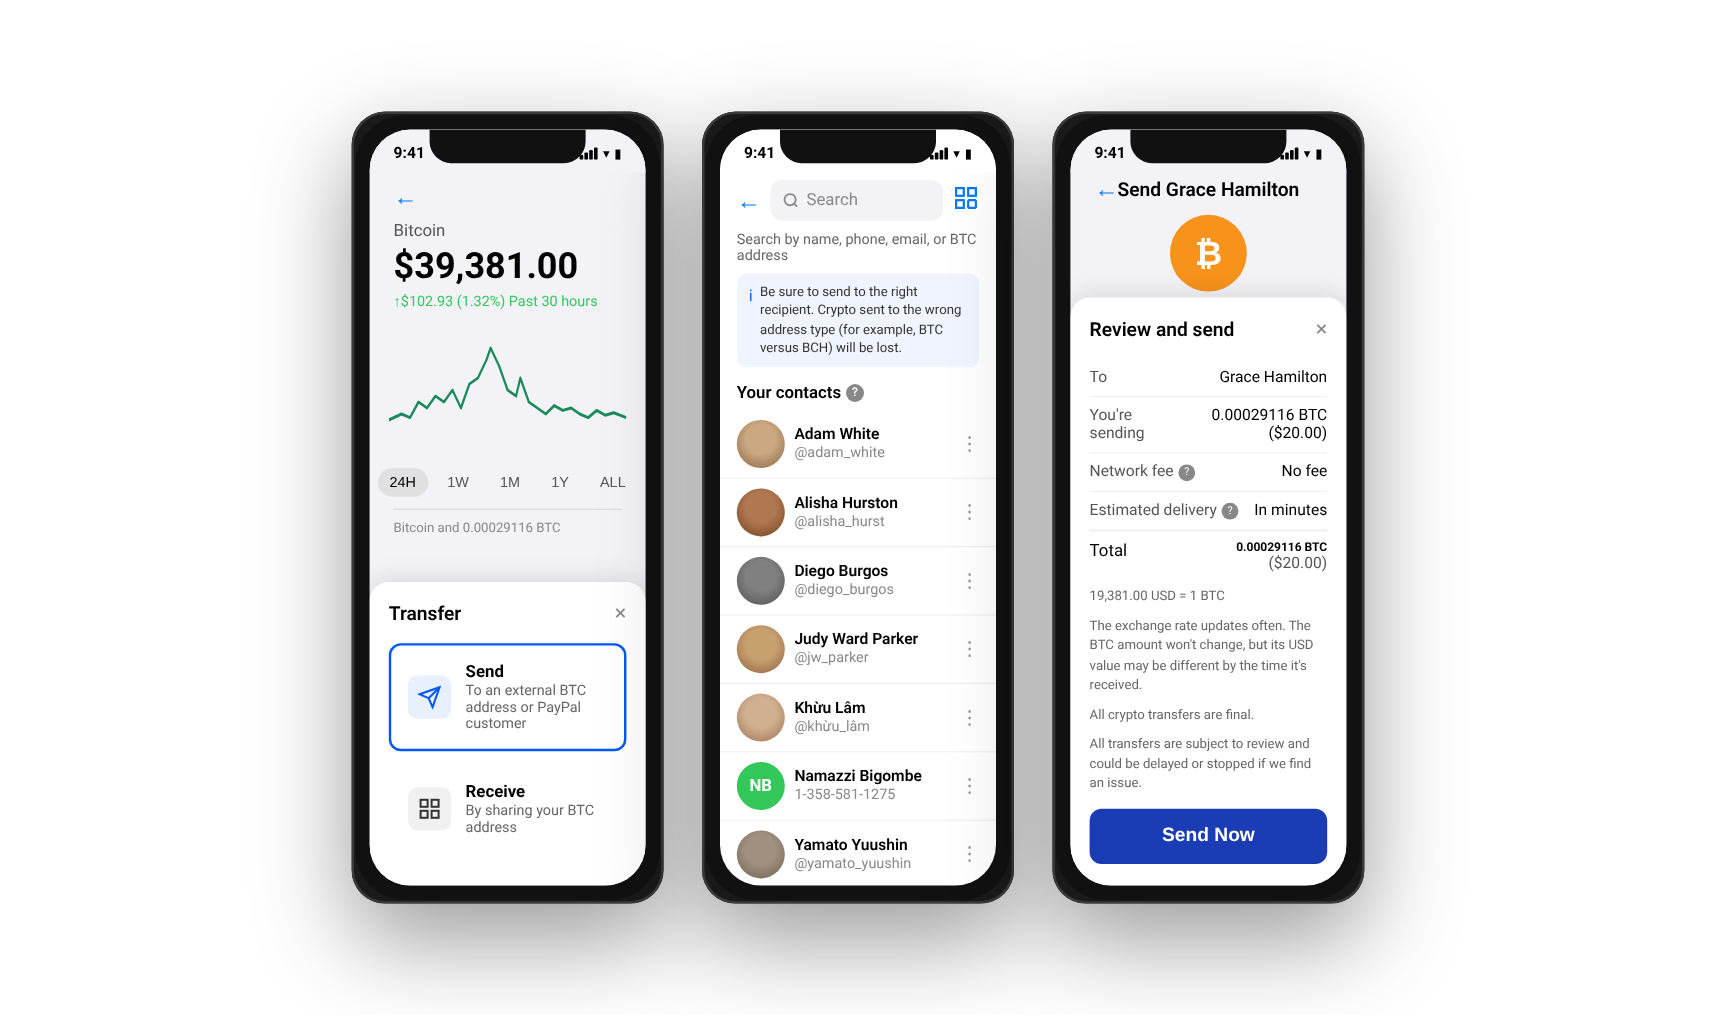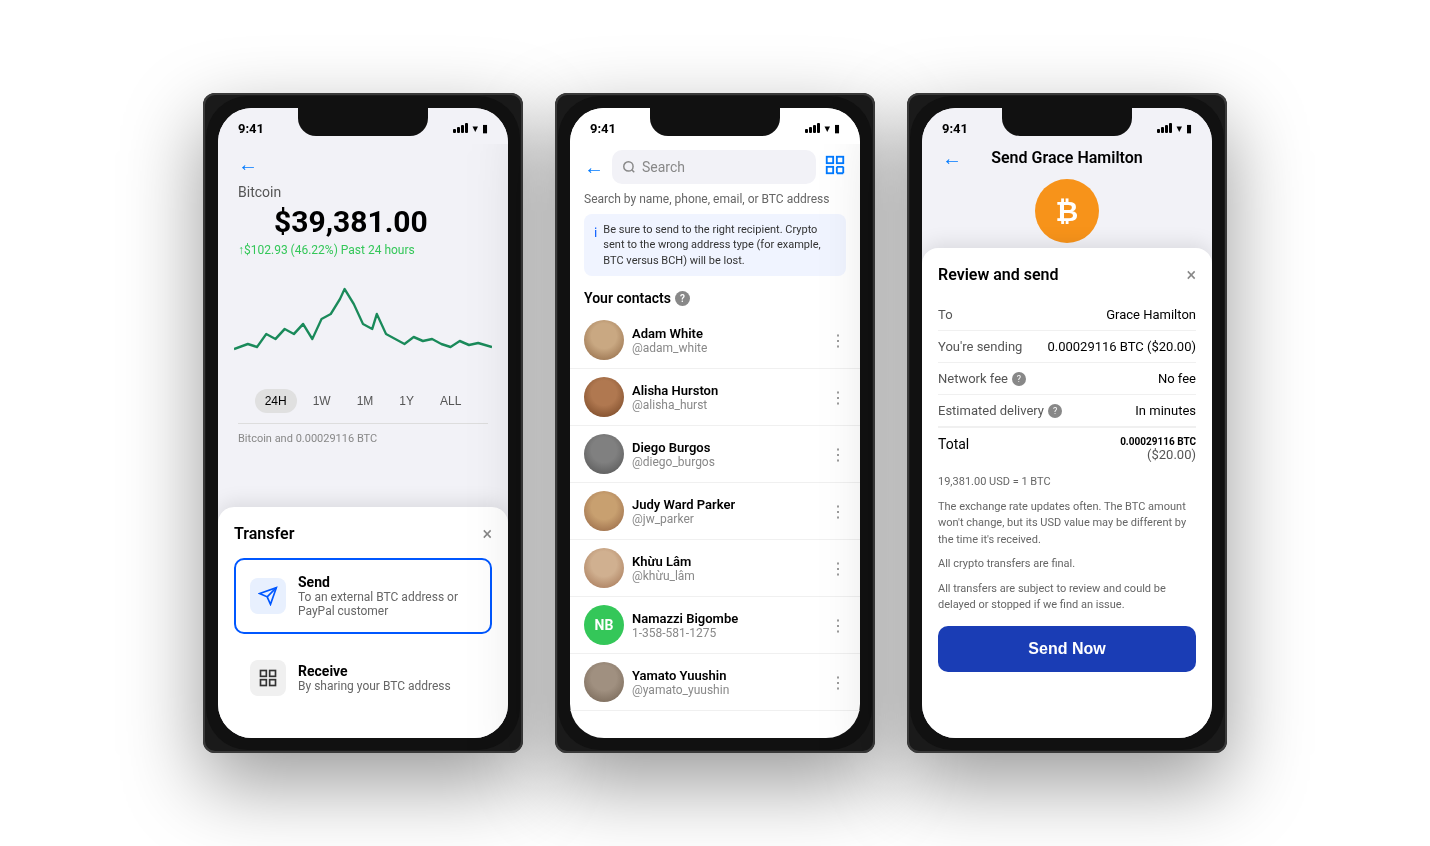--- a/index.html
+++ b/index.html
@@ -16,24 +16,24 @@
     .phones-container {
       display: flex;
       gap: 32px;
       align-items: center;
       justify-content: center;
       padding: 20px;
     }
 
     
     .phone {
-      width: 320px;
+      width: 260px;
       height: 660px;
       background: #1a1a1a;
-      border-radius: 12px;
+      border-radius: 28px;
       position: relative;
       box-shadow: 0 30px 80px rgba(0,0,0,0.4), inset 0 0 0 2px #3a3a3a;
       overflow: hidden;
     }
     .phone-inner {
       position: absolute;
       top: 3px; left: 3px; right: 3px; bottom: 3px;
       background: #111;
       border-radius: 42px;
       overflow: hidden;
@@ -111,21 +111,20 @@
     .crypto-label {
       font-size: 14px;
       color: #555;
       margin-bottom: 4px;
     }
     .crypto-price {
       font-size: 30px;
       font-weight: 700;
       color: #000;
       margin-bottom: 4px;
-      margin-left: 36px;
     }
     .price-change {
       font-size: 12px;
       color: #34c759;
       margin-bottom: 12px;
       display: flex;
       align-items: center;
       gap: 3px;
     }
     .chart-container {
@@ -513,21 +512,21 @@
               <div class="signal-bar" style="height:10px"></div>
             </div>
             <span>▾</span>
             <span>▮</span>
           </div>
         </div>
         <div class="screen1-content">
           <span class="back-arrow">←</span>
           <div class="crypto-label">Bitcoin</div>
           <div class="crypto-price">$39,381.00</div>
-          <div class="price-change">↑$102.93 (46.22%) Past 24 hours</div>
+          <div class="price-change">↑$102.93 (1.32%) Past 30 hours</div>
           <div class="chart-container">
             <svg viewBox="0 0 280 110" preserveAspectRatio="none">
               <polyline fill="none" stroke="#1a8a5a" stroke-width="2.5" stroke-linejoin="round" points="0,80 15,75 25,78 35,65 45,70 55,60 65,65 75,55 85,70 95,50 105,45 115,30 120,20 130,35 140,55 150,60 155,45 165,65 175,70 185,75 195,68 205,72 215,70 225,75 235,78 245,72 255,76 265,74 280,78"></polyline>
             </svg>
           </div>
           <div class="time-filters">
             <button class="time-filter active">24H</button>
             <button class="time-filter">1W</button>
             <button class="time-filter">1M</button>
             <button class="time-filter">1Y</button>

